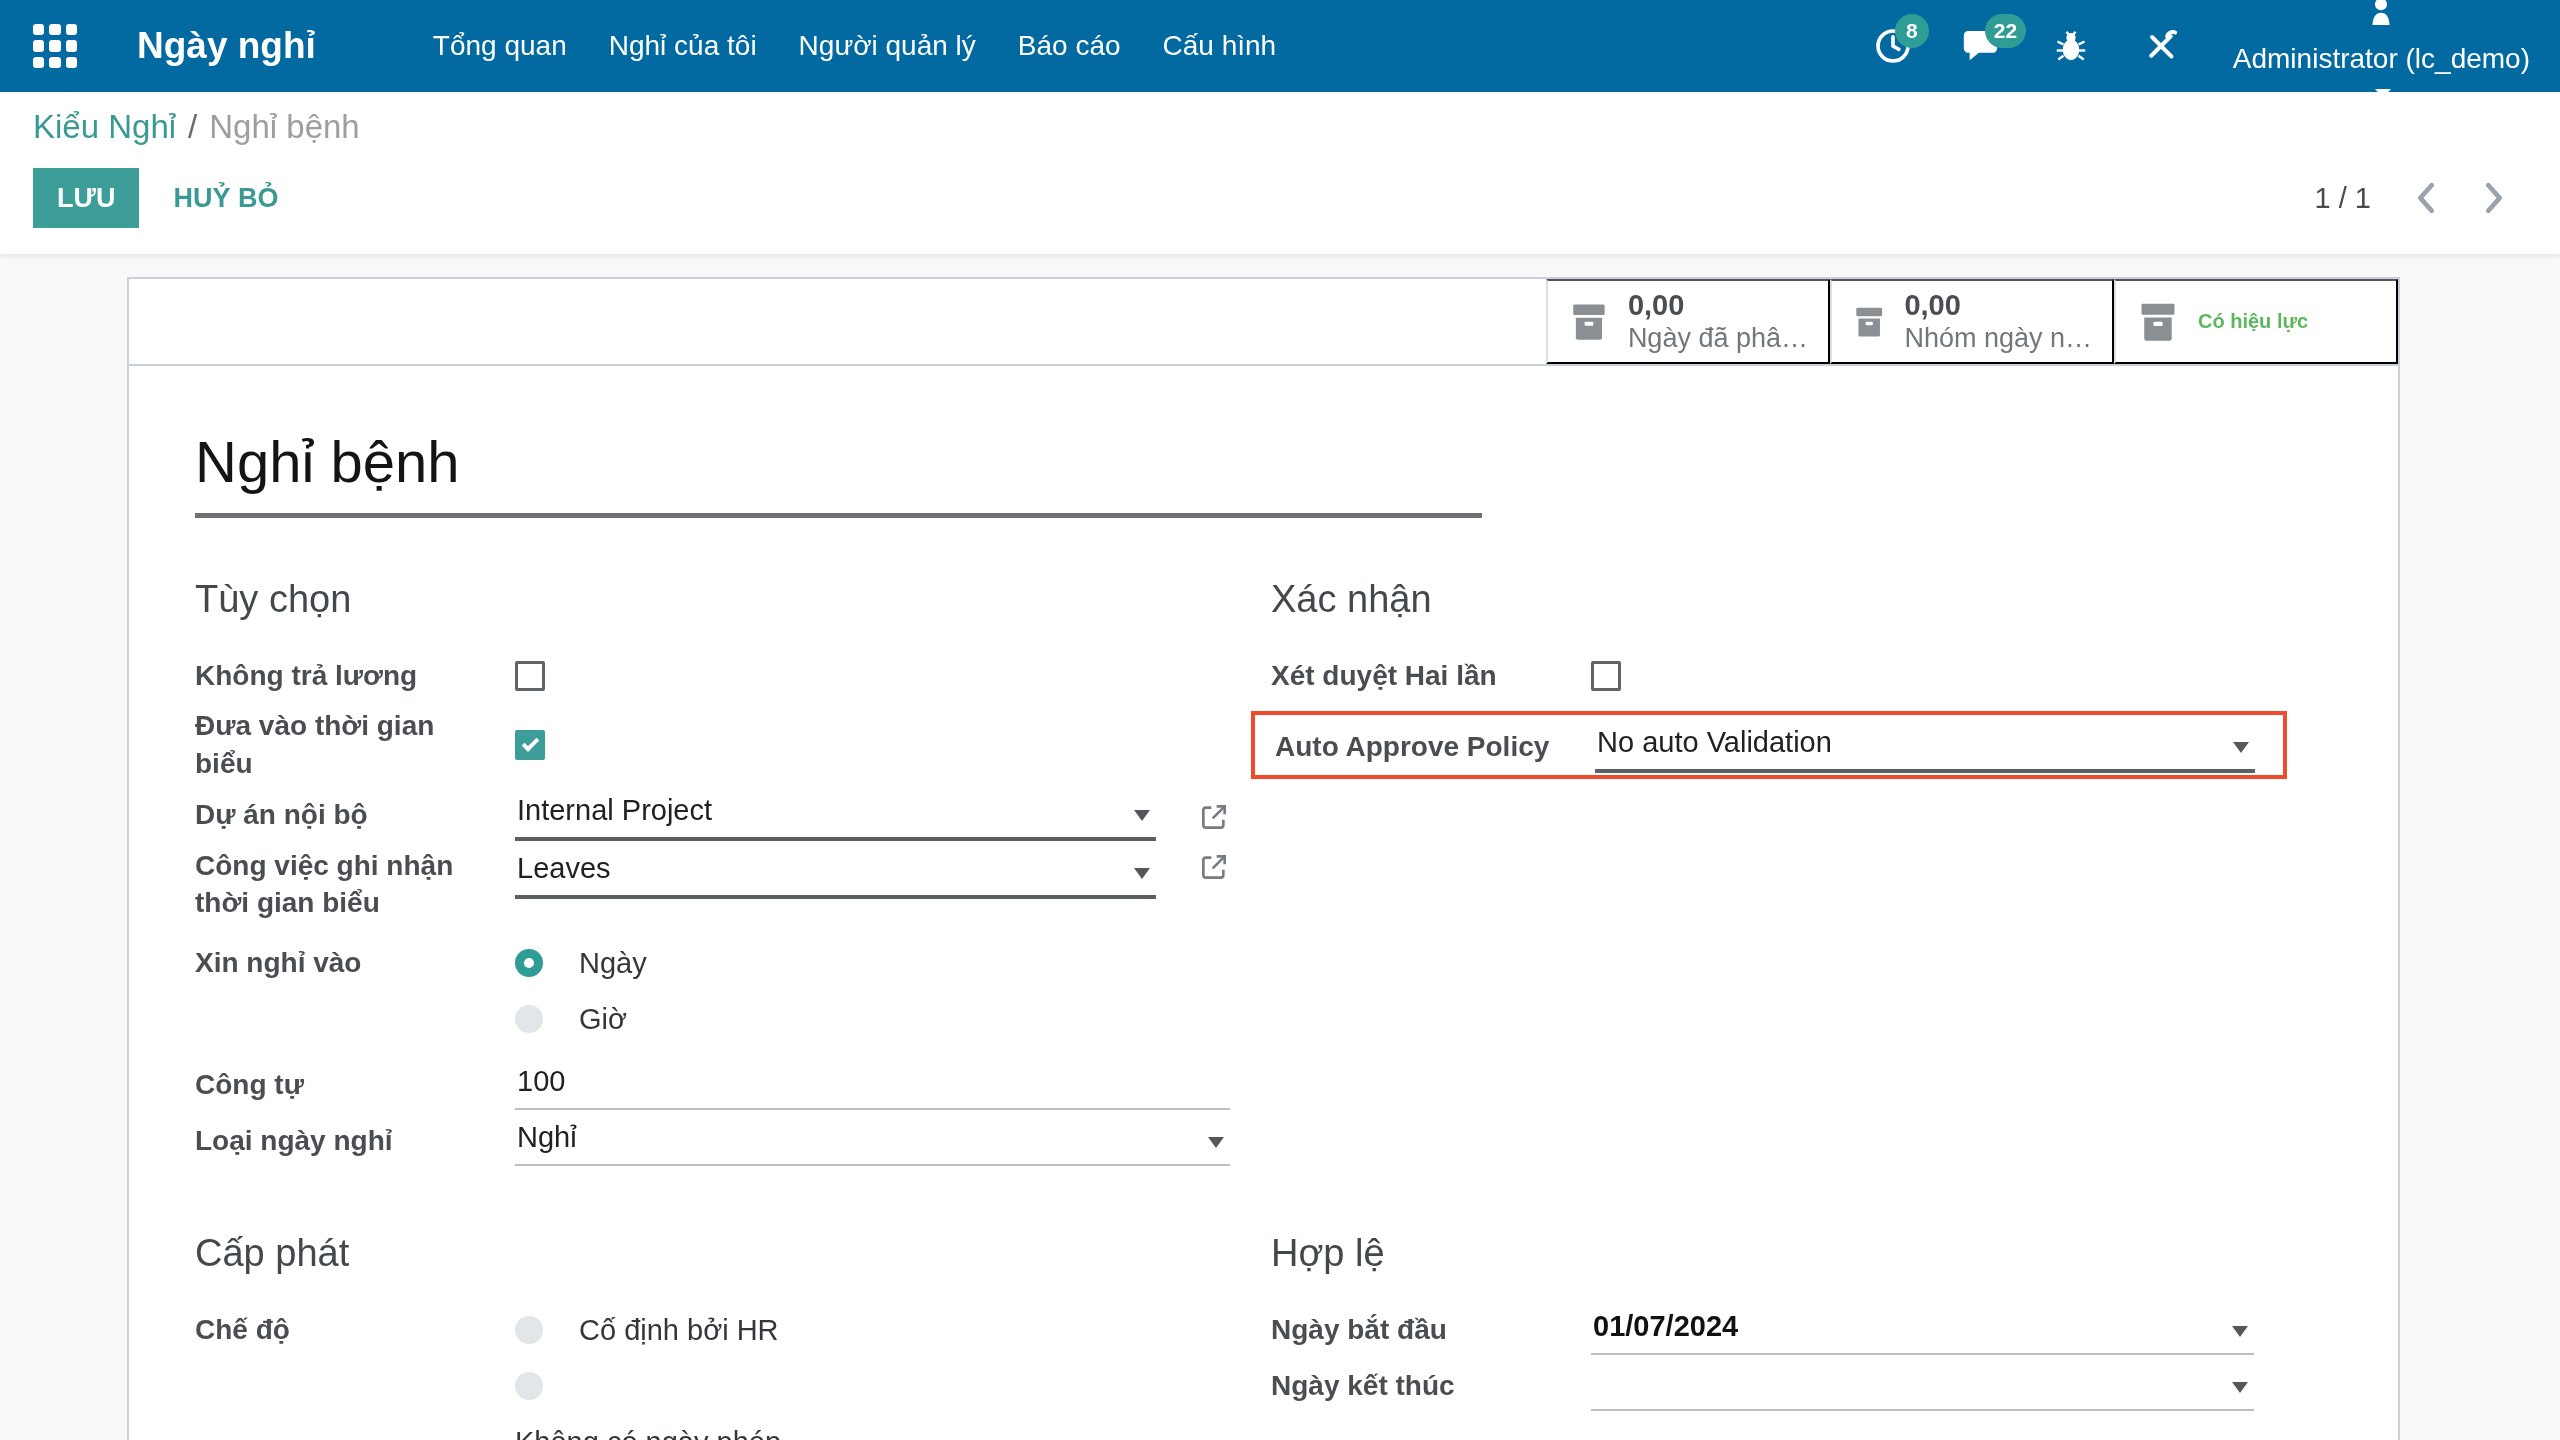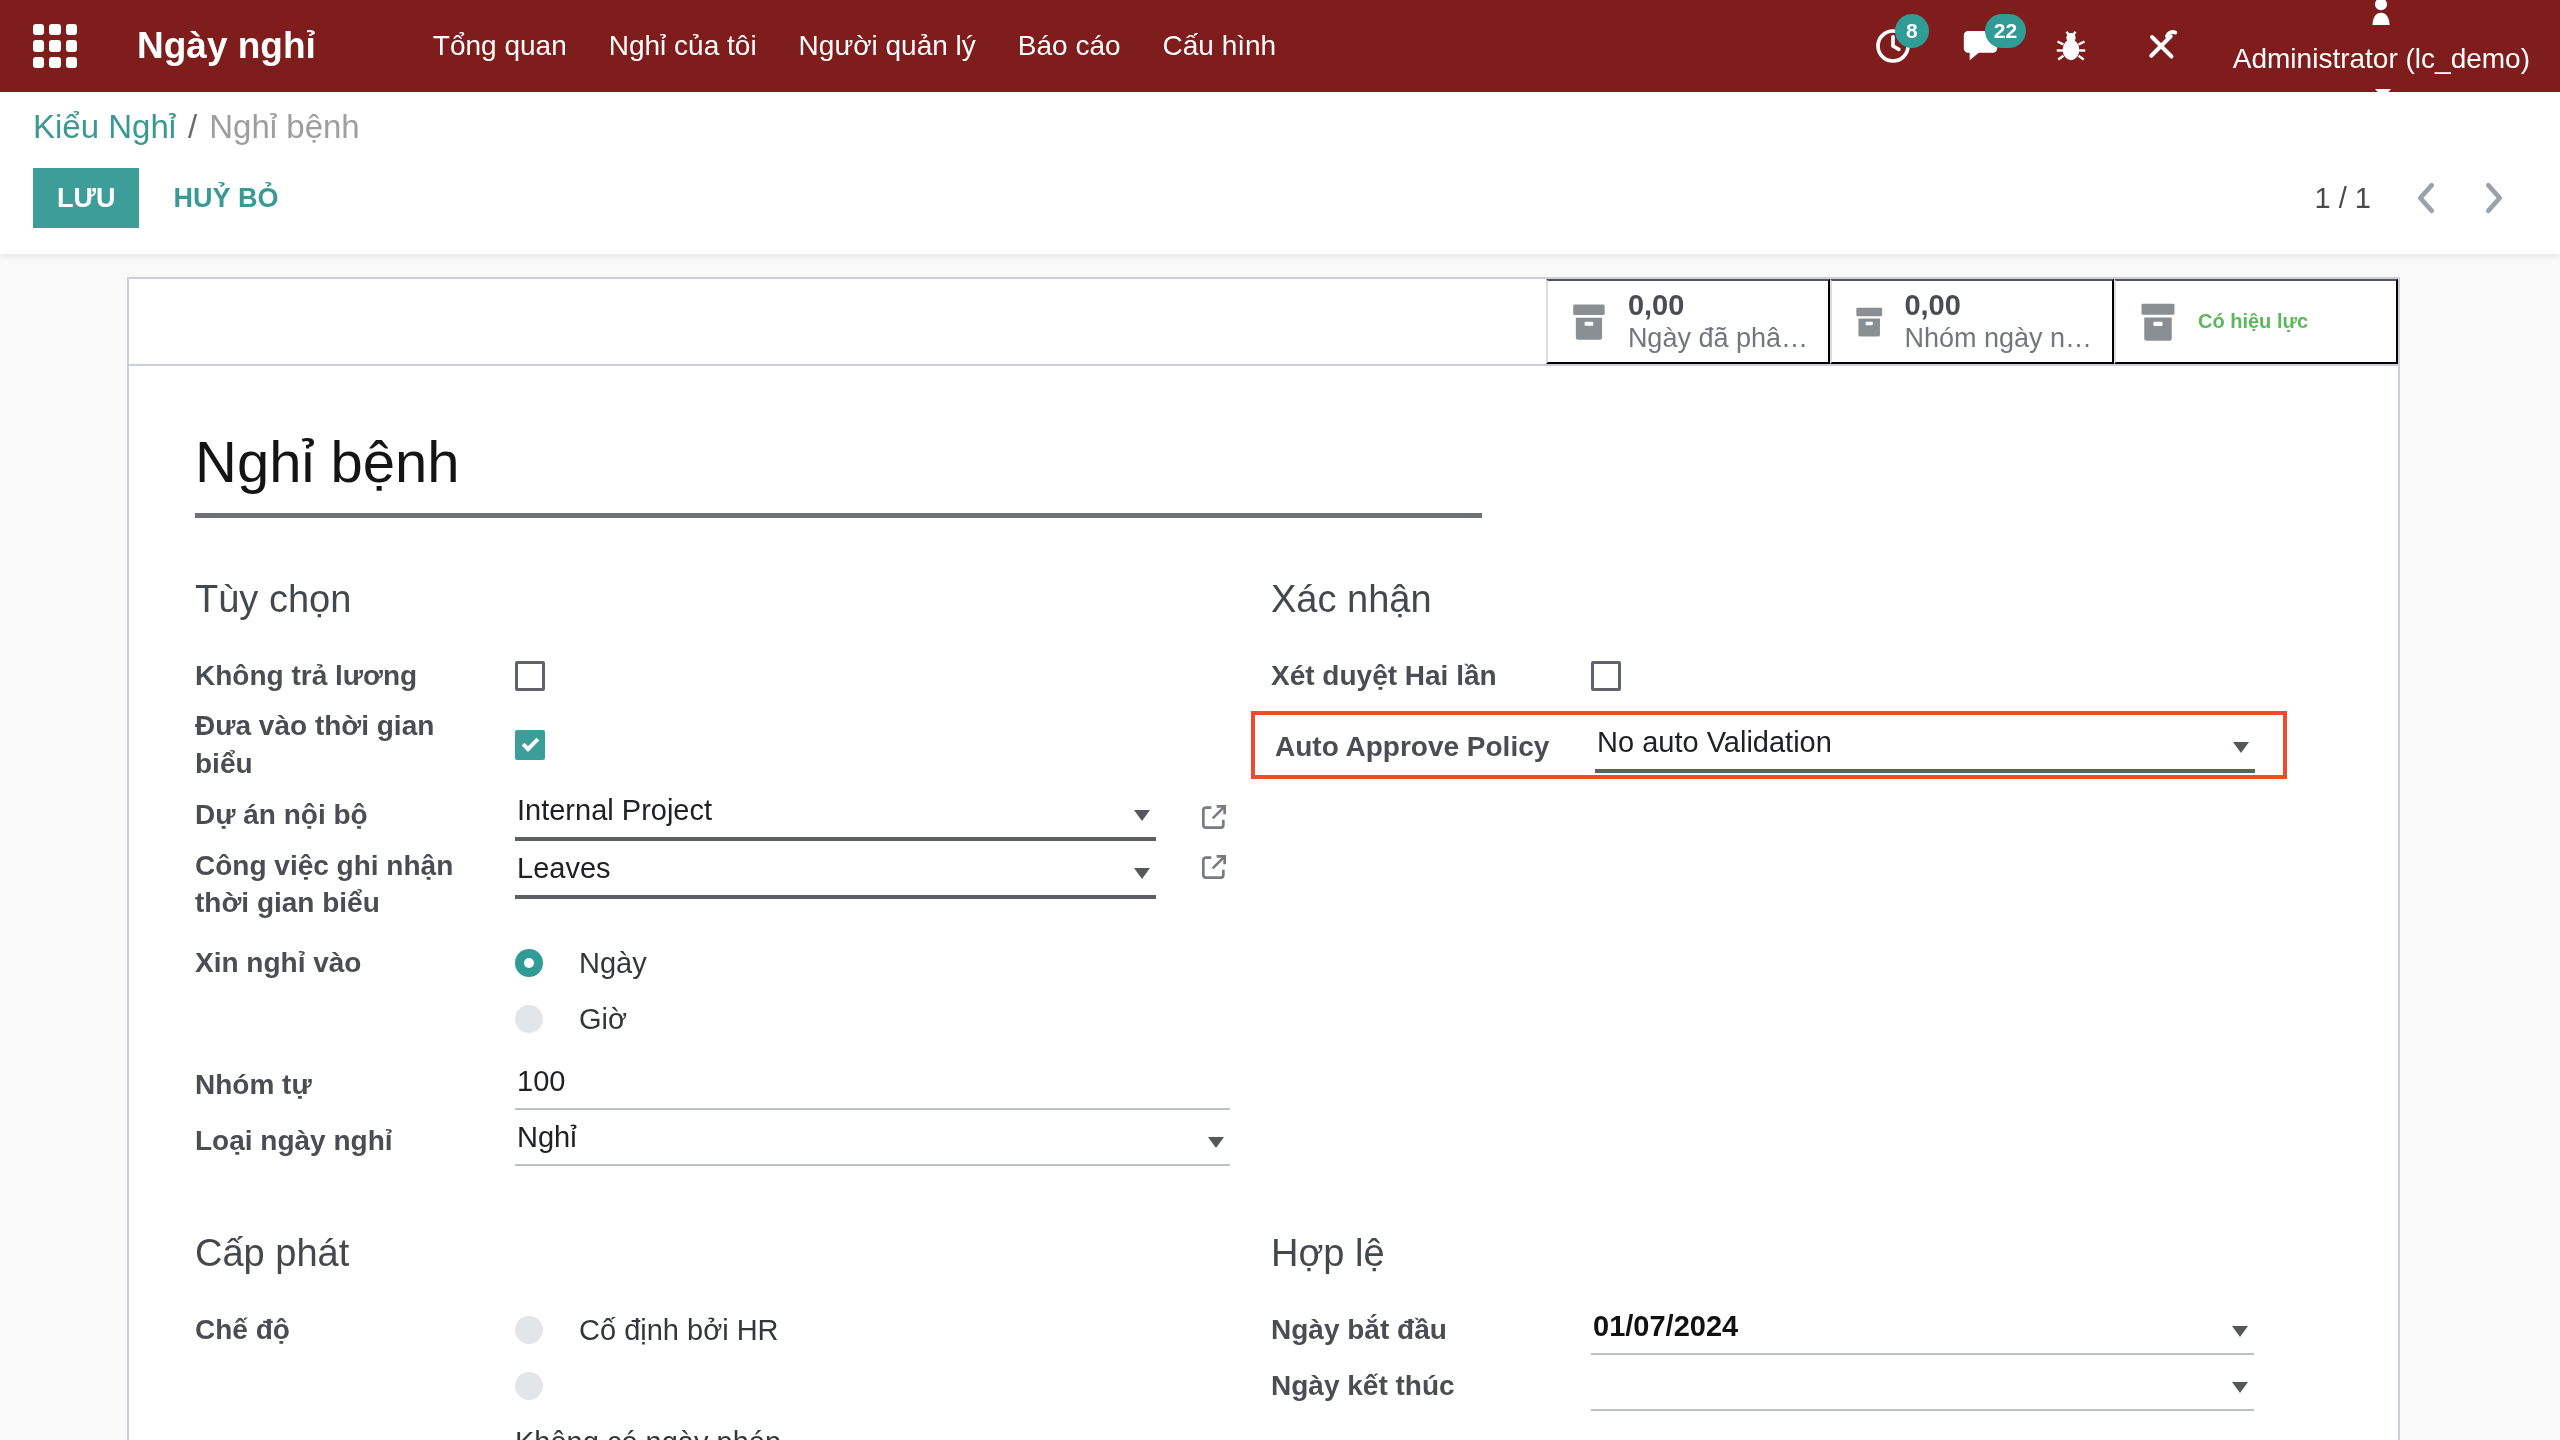--- a/index.html
+++ b/index.html
@@ -6,21 +6,21 @@
   html,body { margin:0; padding:0; }
   body {
     width:2560px; height:1440px; overflow:hidden;
     background:#f9f9fa;
     font-family:"Liberation Sans","DejaVu Sans",sans-serif;
     -webkit-font-smoothing:antialiased;
   }
 
   
   .navbar {
-    height:92px; background:#7f1d1d; color:#fff;
+    height:92px; background:#0369a1; color:#fff;
     display:flex; align-items:center; padding:0 30px 0 33px;
   }
   .apps-icon { width:44px; height:44px; display:grid; grid-template-columns:repeat(3,1fr); gap:5px; cursor:pointer; flex-shrink:0; }
   .apps-icon i { background:#fff; border-radius:3px; }
   .brand { font-size:37px; font-weight:bold; margin-left:60px; white-space:nowrap; }
   .menu { display:flex; margin-left:96px; height:100%; }
   .menu-item { font-size:28px; padding:0 21px; line-height:92px; cursor:pointer; white-space:nowrap; }
   .nav-right { margin-left:auto; display:flex; align-items:center; gap:46px; }
   .nav-icon-wrap { position:relative; width:44px; height:44px; display:flex; align-items:center; cursor:pointer; }
   .badge {
@@ -269,21 +269,21 @@
             <span class="radio selected"></span>
             <span class="radio-label">Ngày</span>
           </div>
           <div class="field-row">
             <span class="spacer-label"></span>
             <span class="radio"></span>
             <span class="radio-label">Giờ</span>
           </div>
 
           <div class="field-row mt16">
-            <span class="field-label">Nhóm tự</span>
+            <span class="field-label">Công tự</span>
             <div class="field light">
               <div class="field-value">100</div>
             </div>
           </div>
 
           <div class="field-row">
             <span class="field-label">Loại ngày nghỉ</span>
             <div class="field light">
               <div class="field-value">Nghỉ</div>
               <span class="dd-caret"></span>

